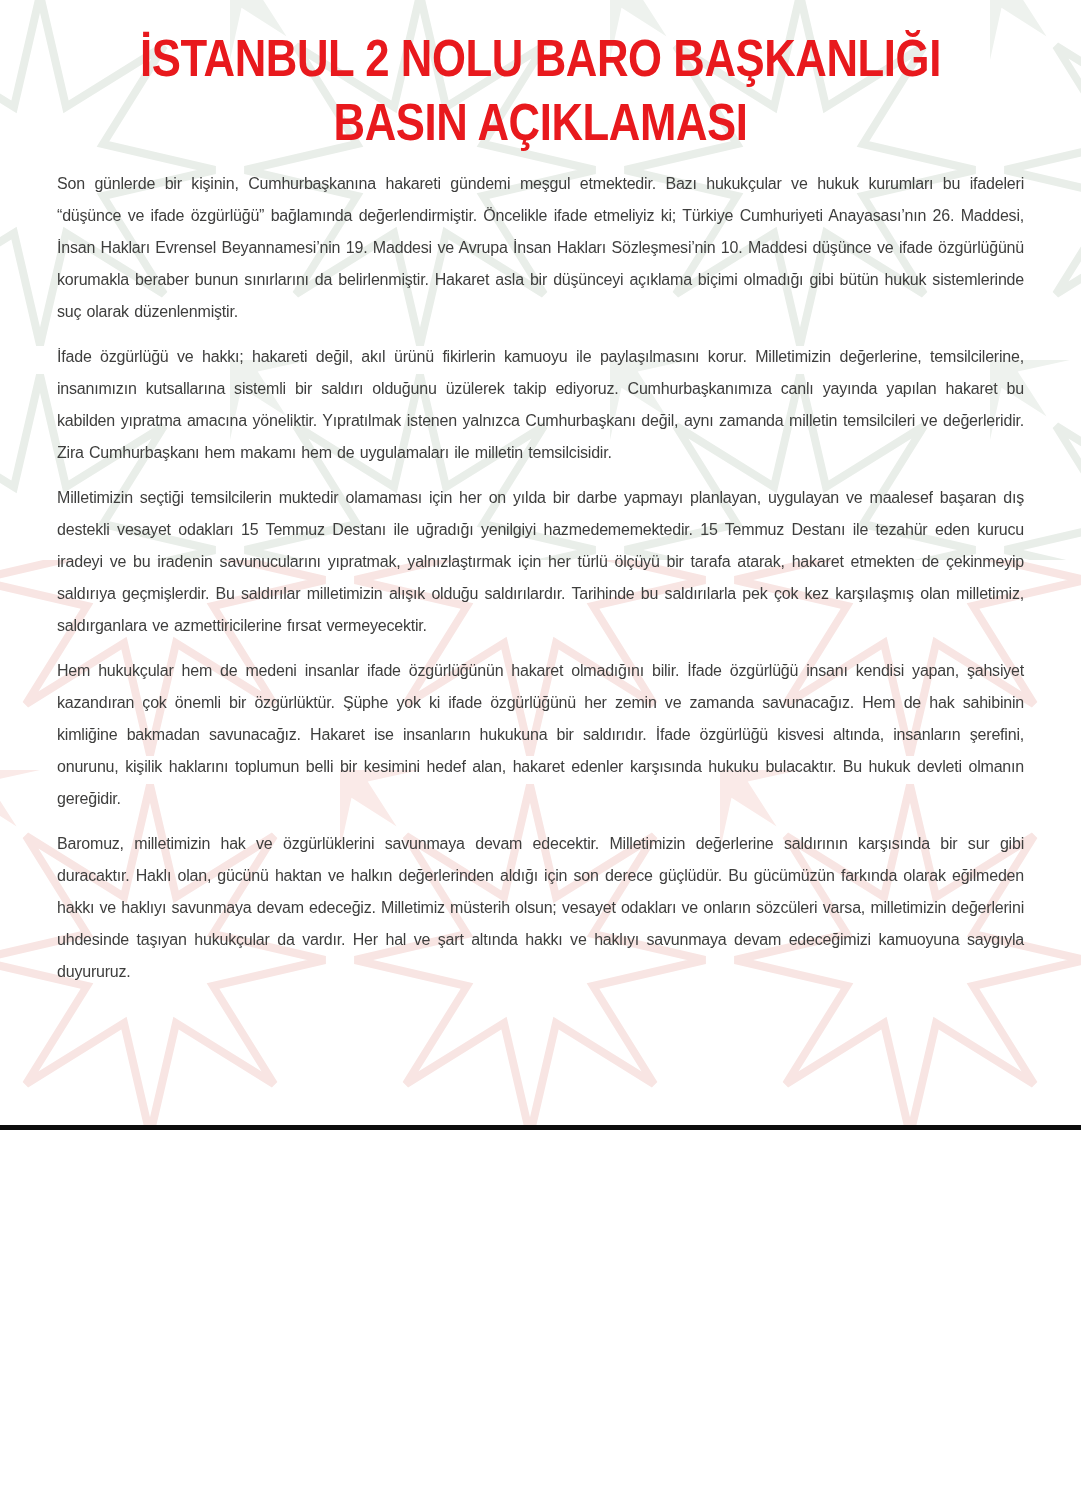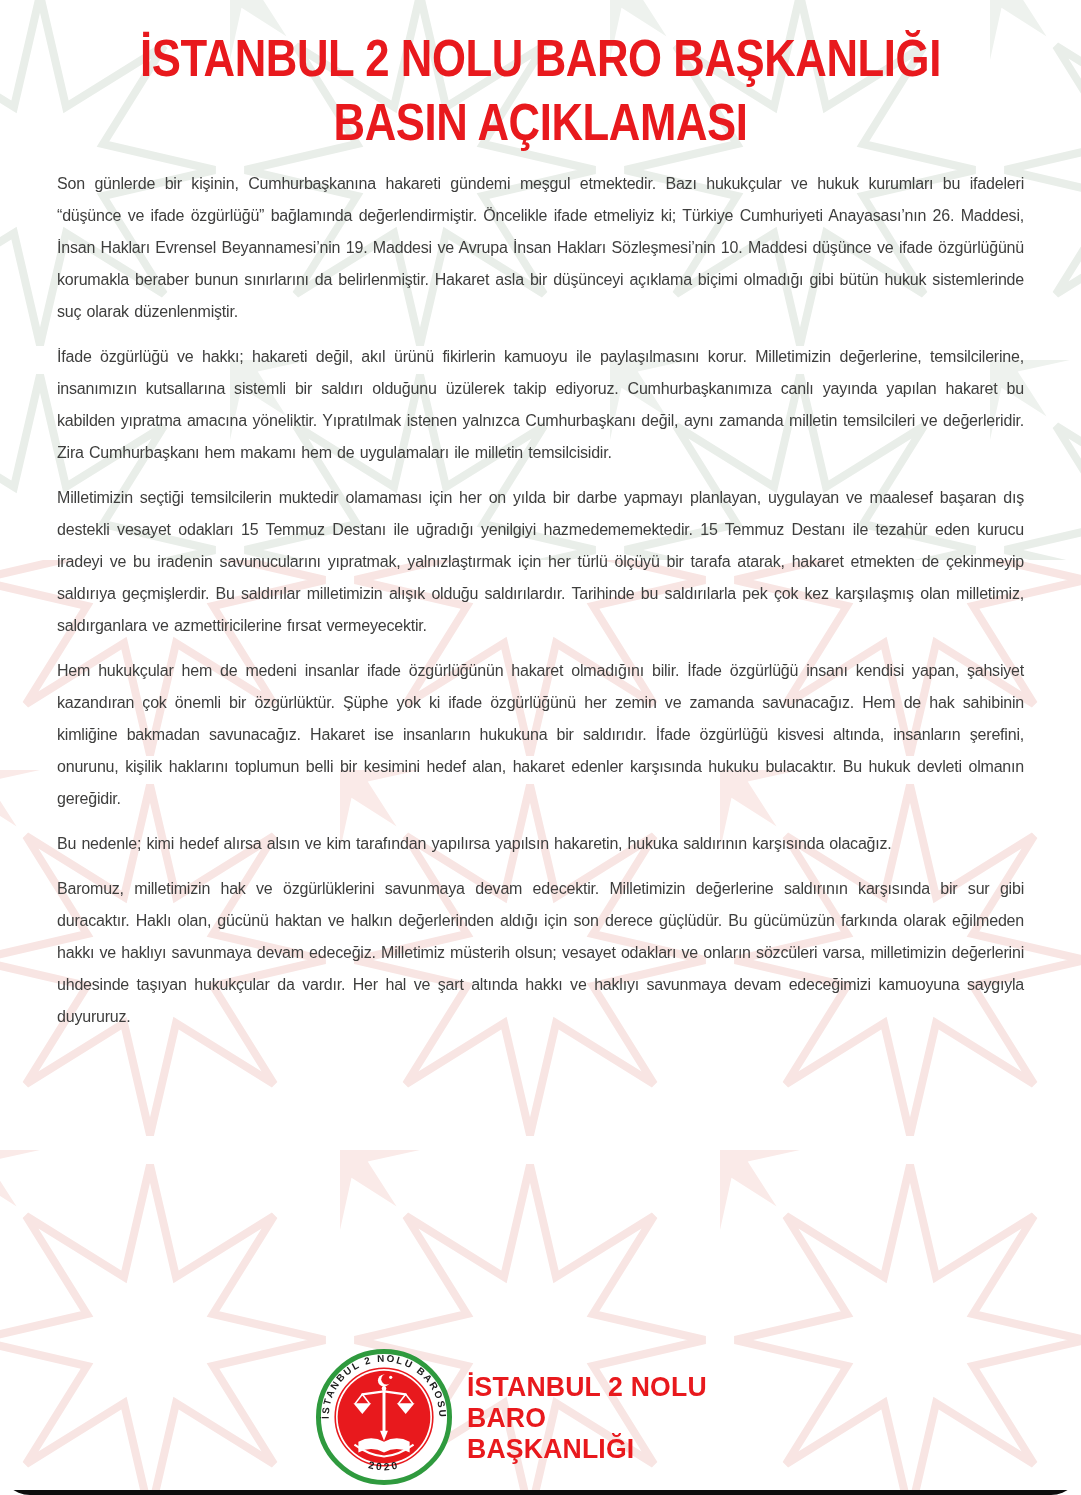--- a/index.html
+++ b/index.html
@@ -2,21 +2,21 @@
 <html lang="tr"><head>
 <meta charset="utf-8">
 <style>
   html,body{margin:0;padding:0;}
   body{
     width:1081px;height:1495px;
     background:#ffffff;
     font-family:"Liberation Sans",sans-serif;
     overflow:hidden;
   }
-  .page{position:relative;width:1081px;height:1495px;overflow:hidden;border-radius:30px;}
+  .page{position:relative;width:1081px;height:1130px;overflow:hidden;}
   .bg{position:absolute;left:0;top:0;width:1081px;height:1495px;z-index:0;}
   .content{position:relative;z-index:1;padding:0 57px;}
   .title{
     margin:26px 0 0 0;
     text-align:center;
     color:#e8191d;
     font-weight:bold;
     font-size:52px;
     line-height:64px;
     letter-spacing:-0.5px;
@@ -81,21 +81,20 @@
     <h1 class="title">
       <span>İSTANBUL 2 NOLU BARO BAŞKANLIĞI</span>
       <span>BASIN AÇIKLAMASI</span>
     </h1>
 
     <div class="body-text">
       <p>Son günlerde bir kişinin, Cumhurbaşkanına hakareti gündemi meşgul etmektedir. Bazı hukukçular ve hukuk kurumları bu ifadeleri “düşünce ve ifade özgürlüğü” bağlamında değerlendirmiştir. Öncelikle ifade etmeliyiz ki; Türkiye Cumhuriyeti Anayasası’nın 26. Maddesi, İnsan Hakları Evrensel Beyannamesi’nin 19. Maddesi ve Avrupa İnsan Hakları Sözleşmesi’nin 10. Maddesi düşünce ve ifade özgürlüğünü korumakla beraber bunun sınırlarını da belirlenmiştir. Hakaret asla bir düşünceyi açıklama biçimi olmadığı gibi bütün hukuk sistemlerinde suç olarak düzenlenmiştir.</p>
       <p>İfade özgürlüğü ve hakkı; hakareti değil, akıl ürünü fikirlerin kamuoyu ile paylaşılmasını korur. Milletimizin değerlerine, temsilcilerine, insanımızın kutsallarına sistemli bir saldırı olduğunu üzülerek takip ediyoruz. Cumhurbaşkanımıza canlı yayında yapılan hakaret bu kabilden yıpratma amacına yöneliktir. Yıpratılmak istenen yalnızca Cumhurbaşkanı değil, aynı zamanda milletin temsilcileri ve değerleridir. Zira Cumhurbaşkanı hem makamı hem de uygulamaları ile milletin temsilcisidir.</p>
       <p>Milletimizin seçtiği temsilcilerin muktedir olamaması için her on yılda bir darbe yapmayı planlayan, uygulayan ve maalesef başaran dış destekli vesayet odakları 15 Temmuz Destanı ile uğradığı yenilgiyi hazmedememektedir. 15 Temmuz Destanı ile tezahür eden kurucu iradeyi ve bu iradenin savunucularını yıpratmak, yalnızlaştırmak için her türlü ölçüyü bir tarafa atarak, hakaret etmekten de çekinmeyip saldırıya geçmişlerdir. Bu saldırılar milletimizin alışık olduğu saldırılardır. Tarihinde bu saldırılarla pek çok kez karşılaşmış olan milletimiz, saldırganlara ve azmettiricilerine fırsat vermeyecektir.</p>
       <p>Hem hukukçular hem de medeni insanlar ifade özgürlüğünün hakaret olmadığını bilir. İfade özgürlüğü insanı kendisi yapan, şahsiyet kazandıran çok önemli bir özgürlüktür. Şüphe yok ki ifade özgürlüğünü her zemin ve zamanda savunacağız. Hem de hak sahibinin kimliğine bakmadan savunacağız. Hakaret ise insanların hukukuna bir saldırıdır. İfade özgürlüğü kisvesi altında, insanların şerefini, onurunu, kişilik haklarını toplumun belli bir kesimini hedef alan, hakaret edenler karşısında hukuku bulacaktır. Bu hukuk devleti olmanın gereğidir.</p>
-      <p>Bu nedenle; kimi hedef alırsa alsın ve kim tarafından yapılırsa yapılsın hakaretin, hukuka saldırının karşısında olacağız.</p>
       <p>Baromuz, milletimizin hak ve özgürlüklerini savunmaya devam edecektir. Milletimizin değerlerine saldırının karşısında bir sur gibi duracaktır. Haklı olan, gücünü haktan ve halkın değerlerinden aldığı için son derece güçlüdür. Bu gücümüzün farkında olarak eğilmeden hakkı ve haklıyı savunmaya devam edeceğiz. Milletimiz müsterih olsun; vesayet odakları ve onların sözcüleri varsa, milletimizin değerlerini uhdesinde taşıyan hukukçular da vardır. Her hal ve şart altında hakkı ve haklıyı savunmaya devam edeceğimizi kamuoyuna saygıyla duyururuz.</p>
     </div>
   </div>
 
   <div class="footer">
 
     <svg class="seal" viewBox="0 0 140 140" xmlns="http://www.w3.org/2000/svg">
       <defs>
         <path id="sealTopArc" d="M 17.4 89.2 A 56 56 0 1 1 122.6 89.2" fill="none"></path>
         <path id="sealBottomArc" d="M 43 116.8 A 54 54 0 0 0 97 116.8" fill="none"></path>

